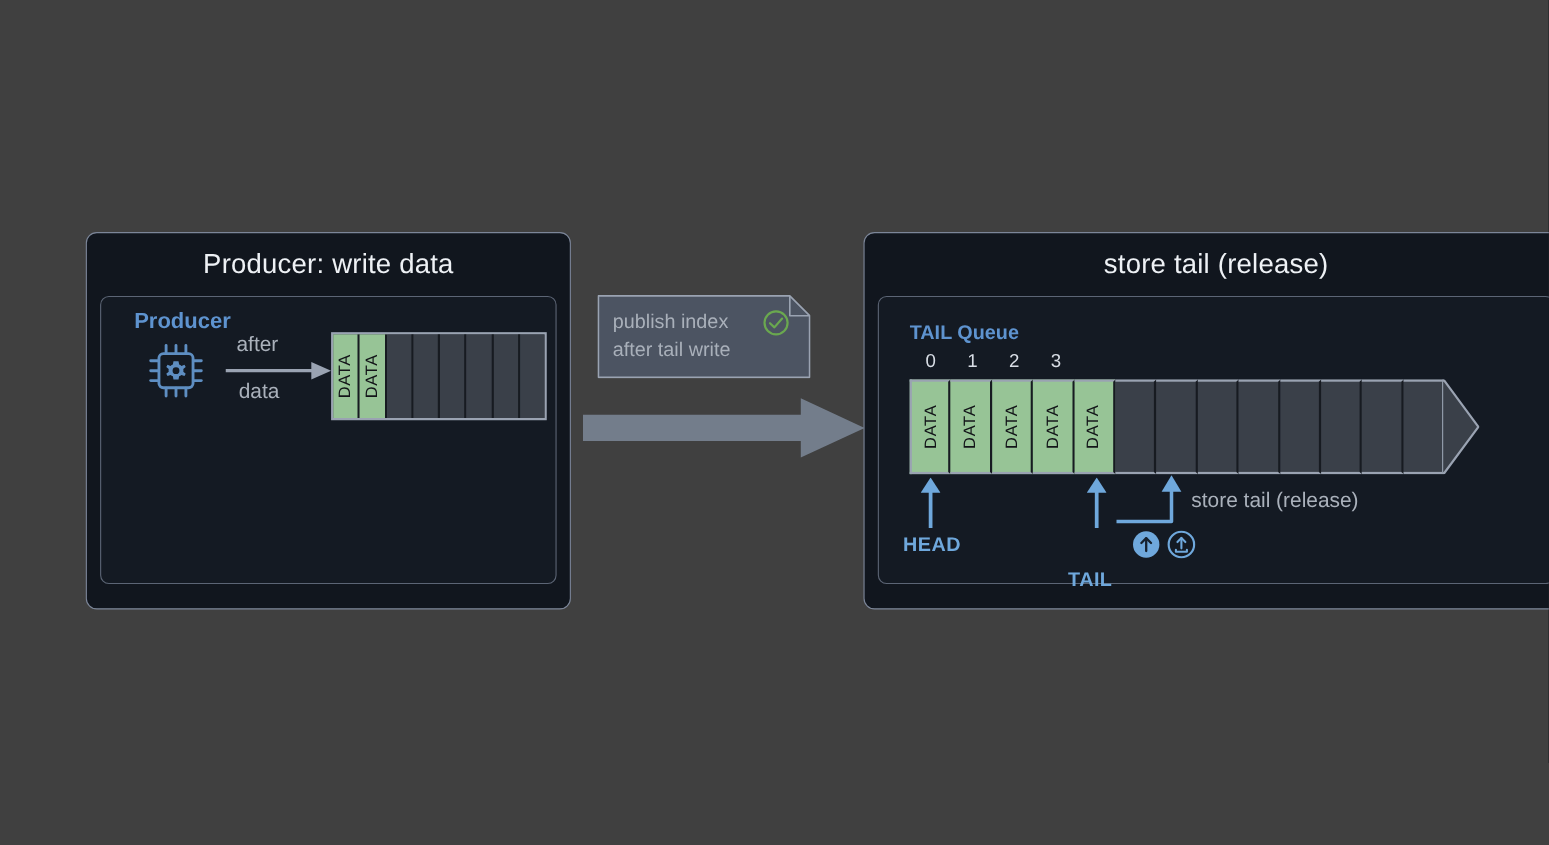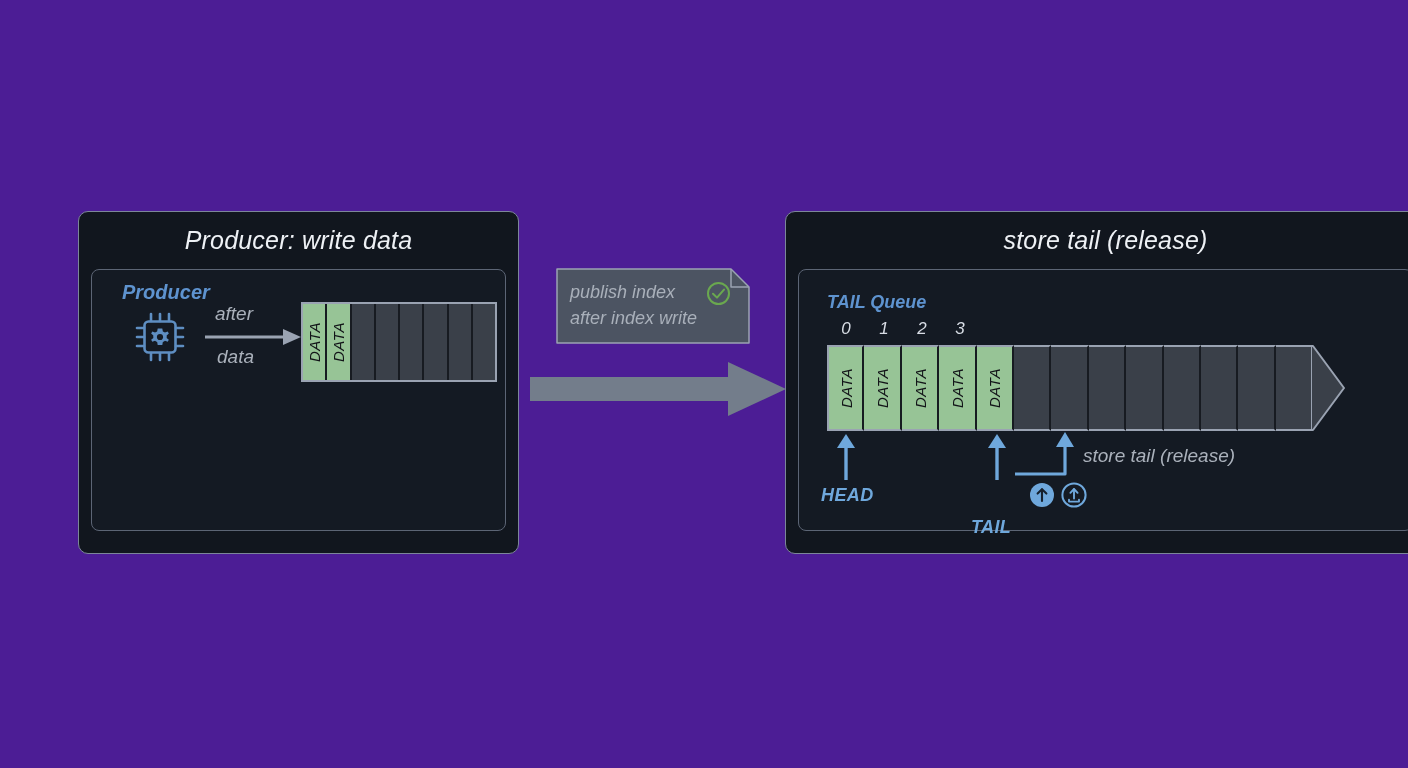--- a/index.html
+++ b/index.html
@@ -10,22 +10,21 @@
   body {
     width: 1408px;
     height: 768px;
     overflow: hidden;
     font-family: "Liberation Sans", sans-serif;
     position: relative;
   }
   #stage {
     position: absolute;
     inset: 0;
-    background: #4c1d95;
-    font-style: italic;
+    background: #404040;
   }
 
   
   .panel {
     position: absolute;
     border: 1.5px solid #7c8699;
     border-radius: 10px;
     background: #11161e;
     box-sizing: border-box;
   }
@@ -127,21 +126,21 @@
     position: absolute;
     left: 530px;
     top: 360px;
     width: 256px;
     height: 58px;
   }
 
   
   #note-card {
     position: absolute;
-    left: 556px;
+    left: 543px;
     top: 268px;
     width: 172px;
     height: 76px;
   }
   #note-card .note-text {
     position: absolute;
     left: 14px;
     top: 11px;
     color: #a9b0ba;
     font-size: 18px;
@@ -331,21 +330,21 @@
   <svg id="flow-arrow" viewBox="0 0 256 58">
     <path d="M0 17 L198 17 L198 2 L256 29 L198 56 L198 41 L0 41 Z" fill="#737d8b"></path>
   </svg>
 
   <div id="note-card">
     <svg viewBox="0 0 194 76" style="position:absolute;left:0;top:0;width:194px;height:76px;">
       <path d="M1 1 L175 1 L193 19 L193 75 L1 75 Z" fill="#4c5462" stroke="#9aa3b2" stroke-width="1.5" stroke-linejoin="round"></path>
       <path d="M175 1 L175 19 L193 19" fill="none" stroke="#9aa3b2" stroke-width="1.5" stroke-linejoin="round"></path>
     </svg>
     <div class="note-text" id="note-line-1">publish index</div>
-    <div class="note-text" id="note-line-2">after index write</div>
+    <div class="note-text" id="note-line-2">after tail write</div>
     <svg id="note-check" viewBox="0 0 25 25">
       <circle cx="12.5" cy="12.5" r="10.5" fill="none" stroke="#6aa84f" stroke-width="2"></circle>
       <path d="M7 12.8 L11 16.6 L18 8.6" fill="none" stroke="#6aa84f" stroke-width="2" stroke-linecap="round" stroke-linejoin="round"></path>
     </svg>
   </div>
 
   <div class="panel" id="panel-right">
     <div class="panel-title">store tail (release)</div>
 
     <div class="inner-panel">

